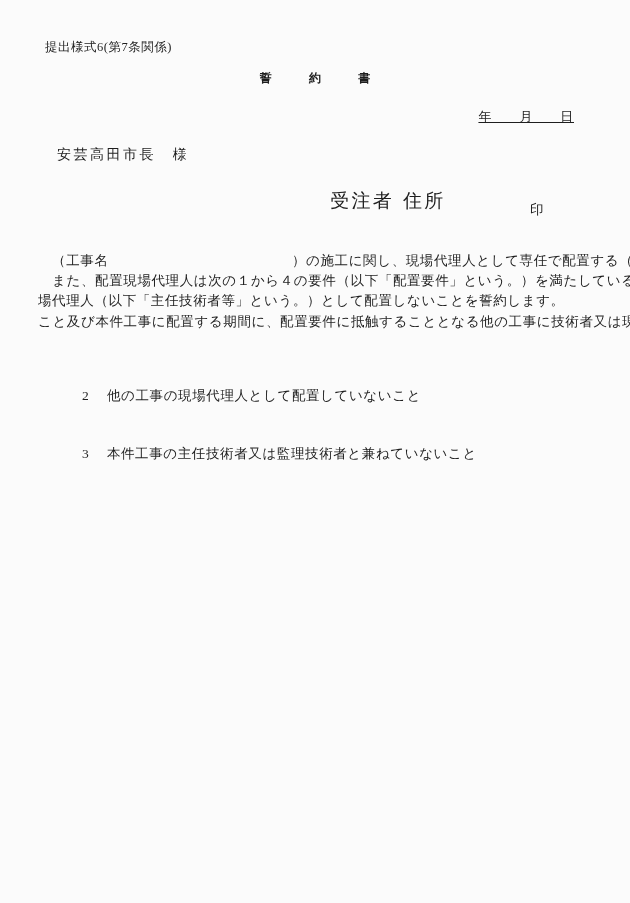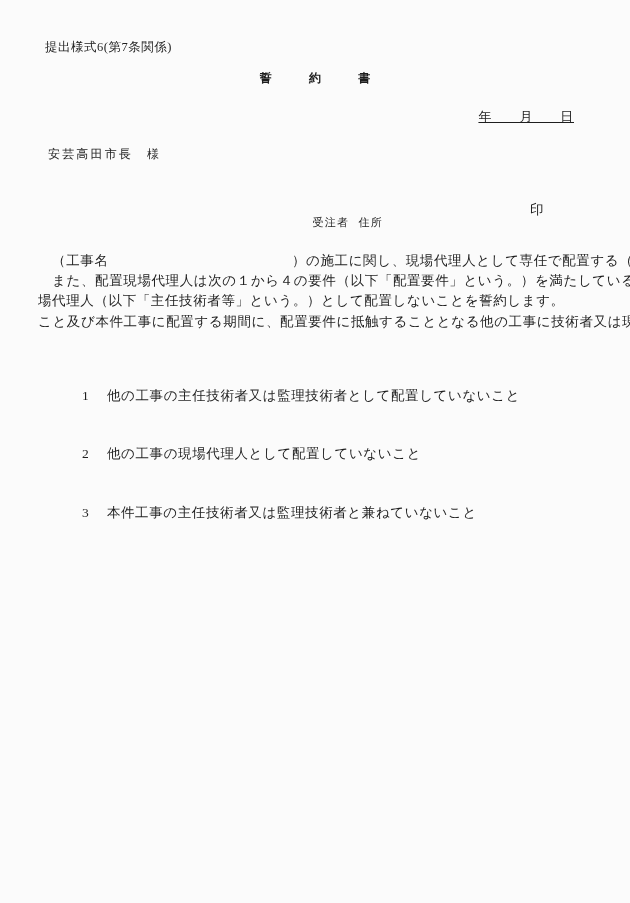--- a/index.html
+++ b/index.html
@@ -41,32 +41,32 @@
     top: 108px;
     right: 56px;
     font-size: 13px;
     letter-spacing: 0.05em;
     white-space: pre;
     text-decoration: underline;
   }
 
   .addressee {
     position: absolute;
-    left: 48px;
+    left: 57px;
     top: 146px;
-    font-size: 12px;
+    font-size: 14px;
     letter-spacing: 0.18em;
     white-space: pre;
   }
 
   .recipient {
     position: absolute;
     left: 288px;
-    top: 194px;
-    font-size: 11px;
+    top: 173px;
+    font-size: 19px;
     letter-spacing: 0.12em;
     line-height: 18.5px;
   }
   .recipient-row { white-space: pre; }
   .recipient-address-label { margin-left: 9px; }
   .recipient-name-label { margin-left: 52px; }
 
   .seal {
     position: absolute;
     left: 530px;
@@ -124,23 +124,20 @@
 
   <div class="body-text">
     <div class="body-line">　（工事名　　　　　　　　　　　　　）の施工に関し、現場代理人として専任で配置する（配置現</div>
     <div class="body-line">　また、配置現場代理人は次の１から４の要件（以下「配置要件」という。）を満たしている</div>
     <div class="body-line">場代理人（以下「主任技術者等」という。）として配置しないことを誓約します。</div>
     <div class="body-line">こと及び本件工事に配置する期間に、配置要件に抵触することとなる他の工事に技術者又は現</div>
   </div>
 
   <ol class="pledge-list">
     <li class="pledge-item">
-      <span class="pledge-num">1</span><span>他の工事の主任技術者又は監理技術者として配置していないこと</span>
-    </li>
-    <li class="pledge-item">
       <span class="pledge-num">2</span><span>他の工事の現場代理人として配置していないこと</span>
     </li>
     <li class="pledge-item">
       <span class="pledge-num">3</span><span>本件工事の主任技術者又は監理技術者と兼ねていないこと</span>
     </li>
   </ol>
 
 </div>
 
 </body></html>

